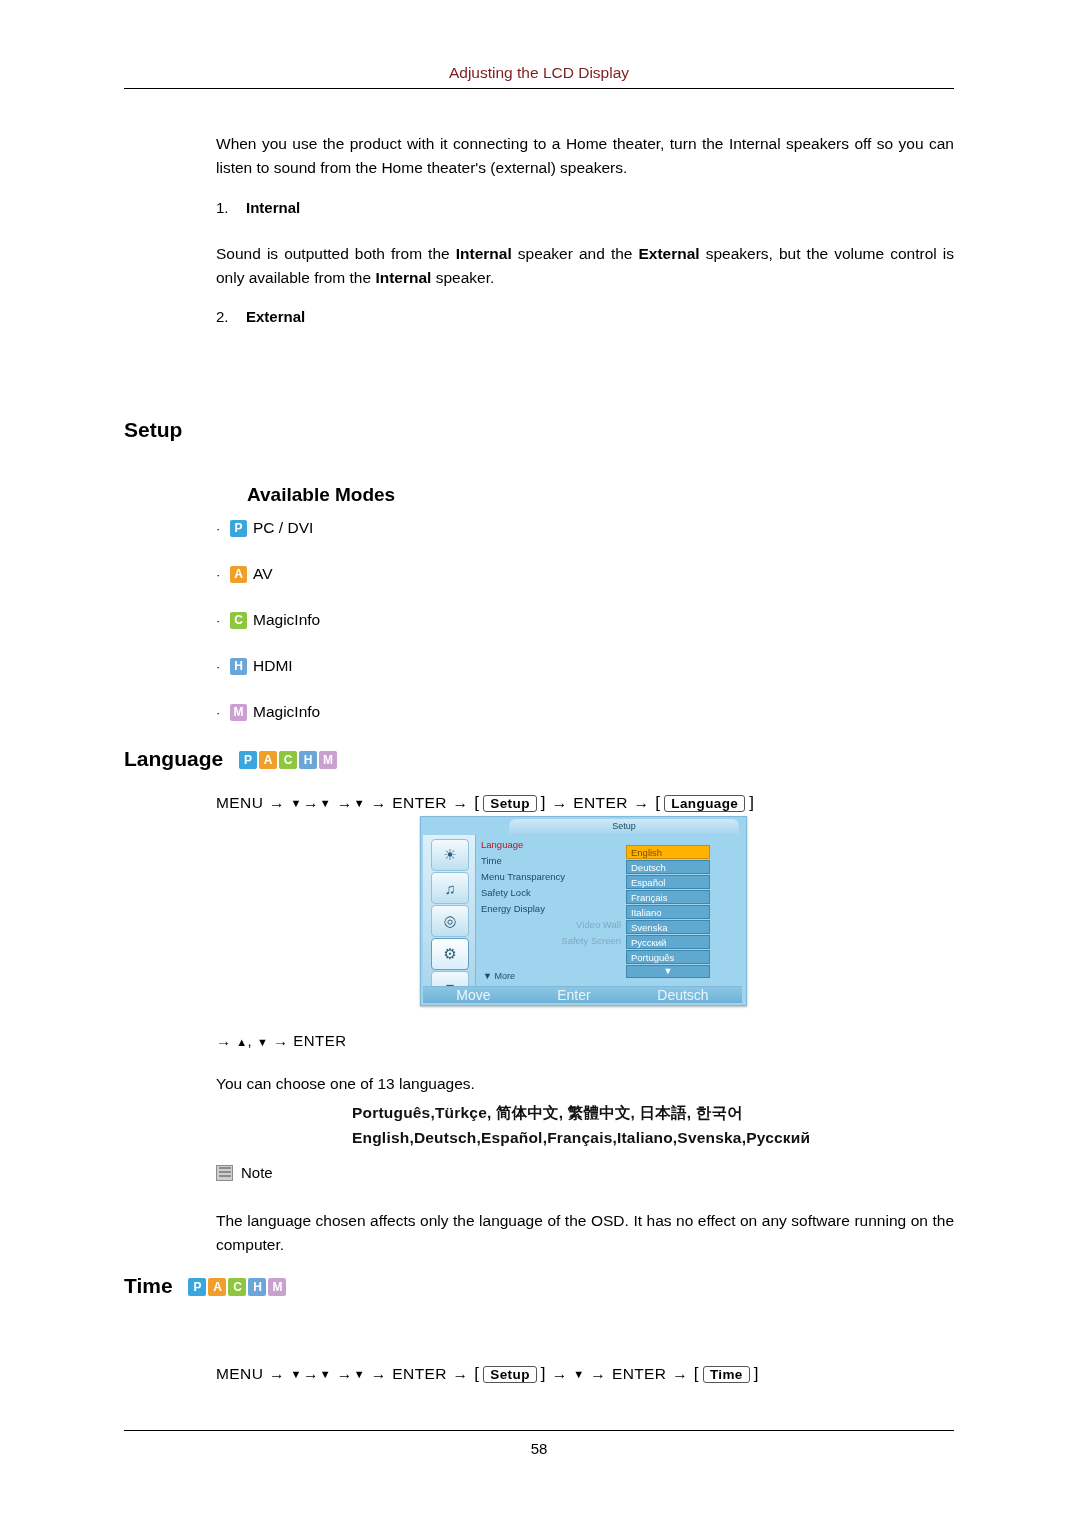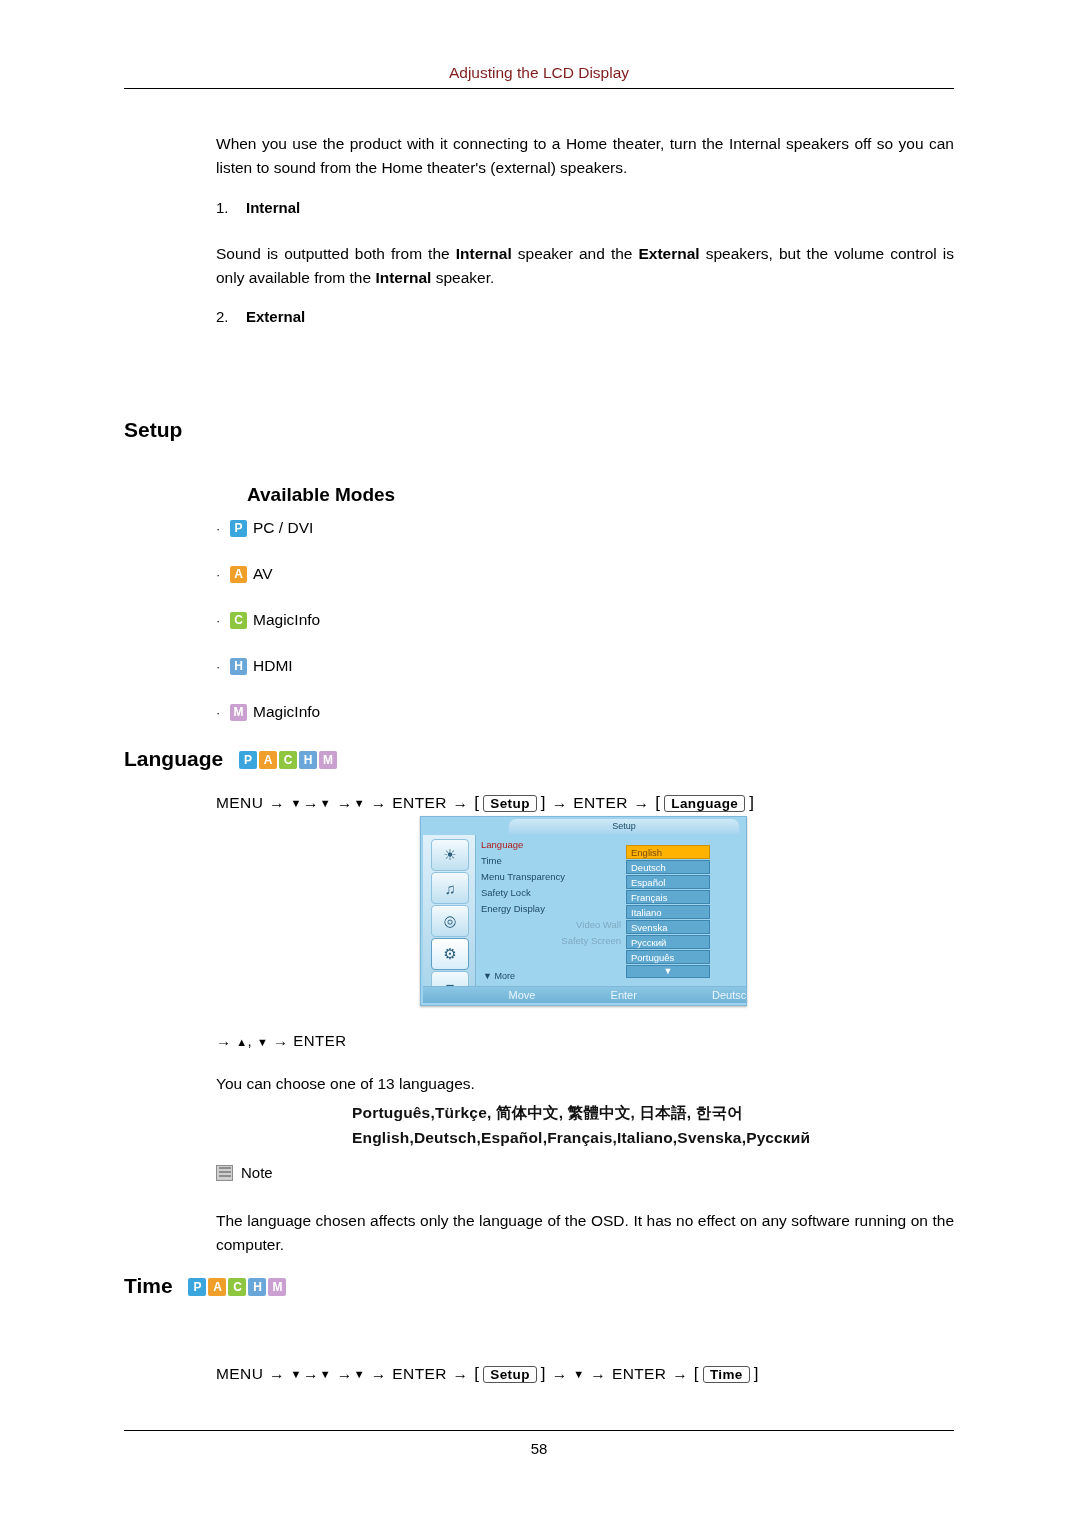--- a/index.html
+++ b/index.html
@@ -164,22 +164,22 @@
     background:#ffb300;border-color:#d08f00;color:#7a4a00;
   }
   .osd-values .arrow{
     font-size:9px;color:#ffffff;background:#5fa8d0;border:1px solid #3d87b0;
     text-align:center;height:11px;line-height:10px;
   }
   .osd-bottom{
     position:absolute;left:2px;bottom:2px;width:319px;height:16px;
     background:linear-gradient(#8cc6e4,#6fb2d6);
     border-top:1px solid #7fb8d8;
-    color:#eaf6fc;font-size:11px;
-    display:flex;align-items:center;justify-content:space-around;padding-left:48px;
+    color:#eaf6fc;font-size:14px;
+    display:flex;align-items:center;justify-content:space-around;
   }
   .osd-more-row{
     position:absolute;left:62px;top:154px;font-size:9px;color:#1f4a63;
   }
 
   .lang-list{
     position:absolute;left:352px;
     font-size:15.5px;font-weight:bold;color:#111;
     line-height:25px;
     letter-spacing:0.2px;

